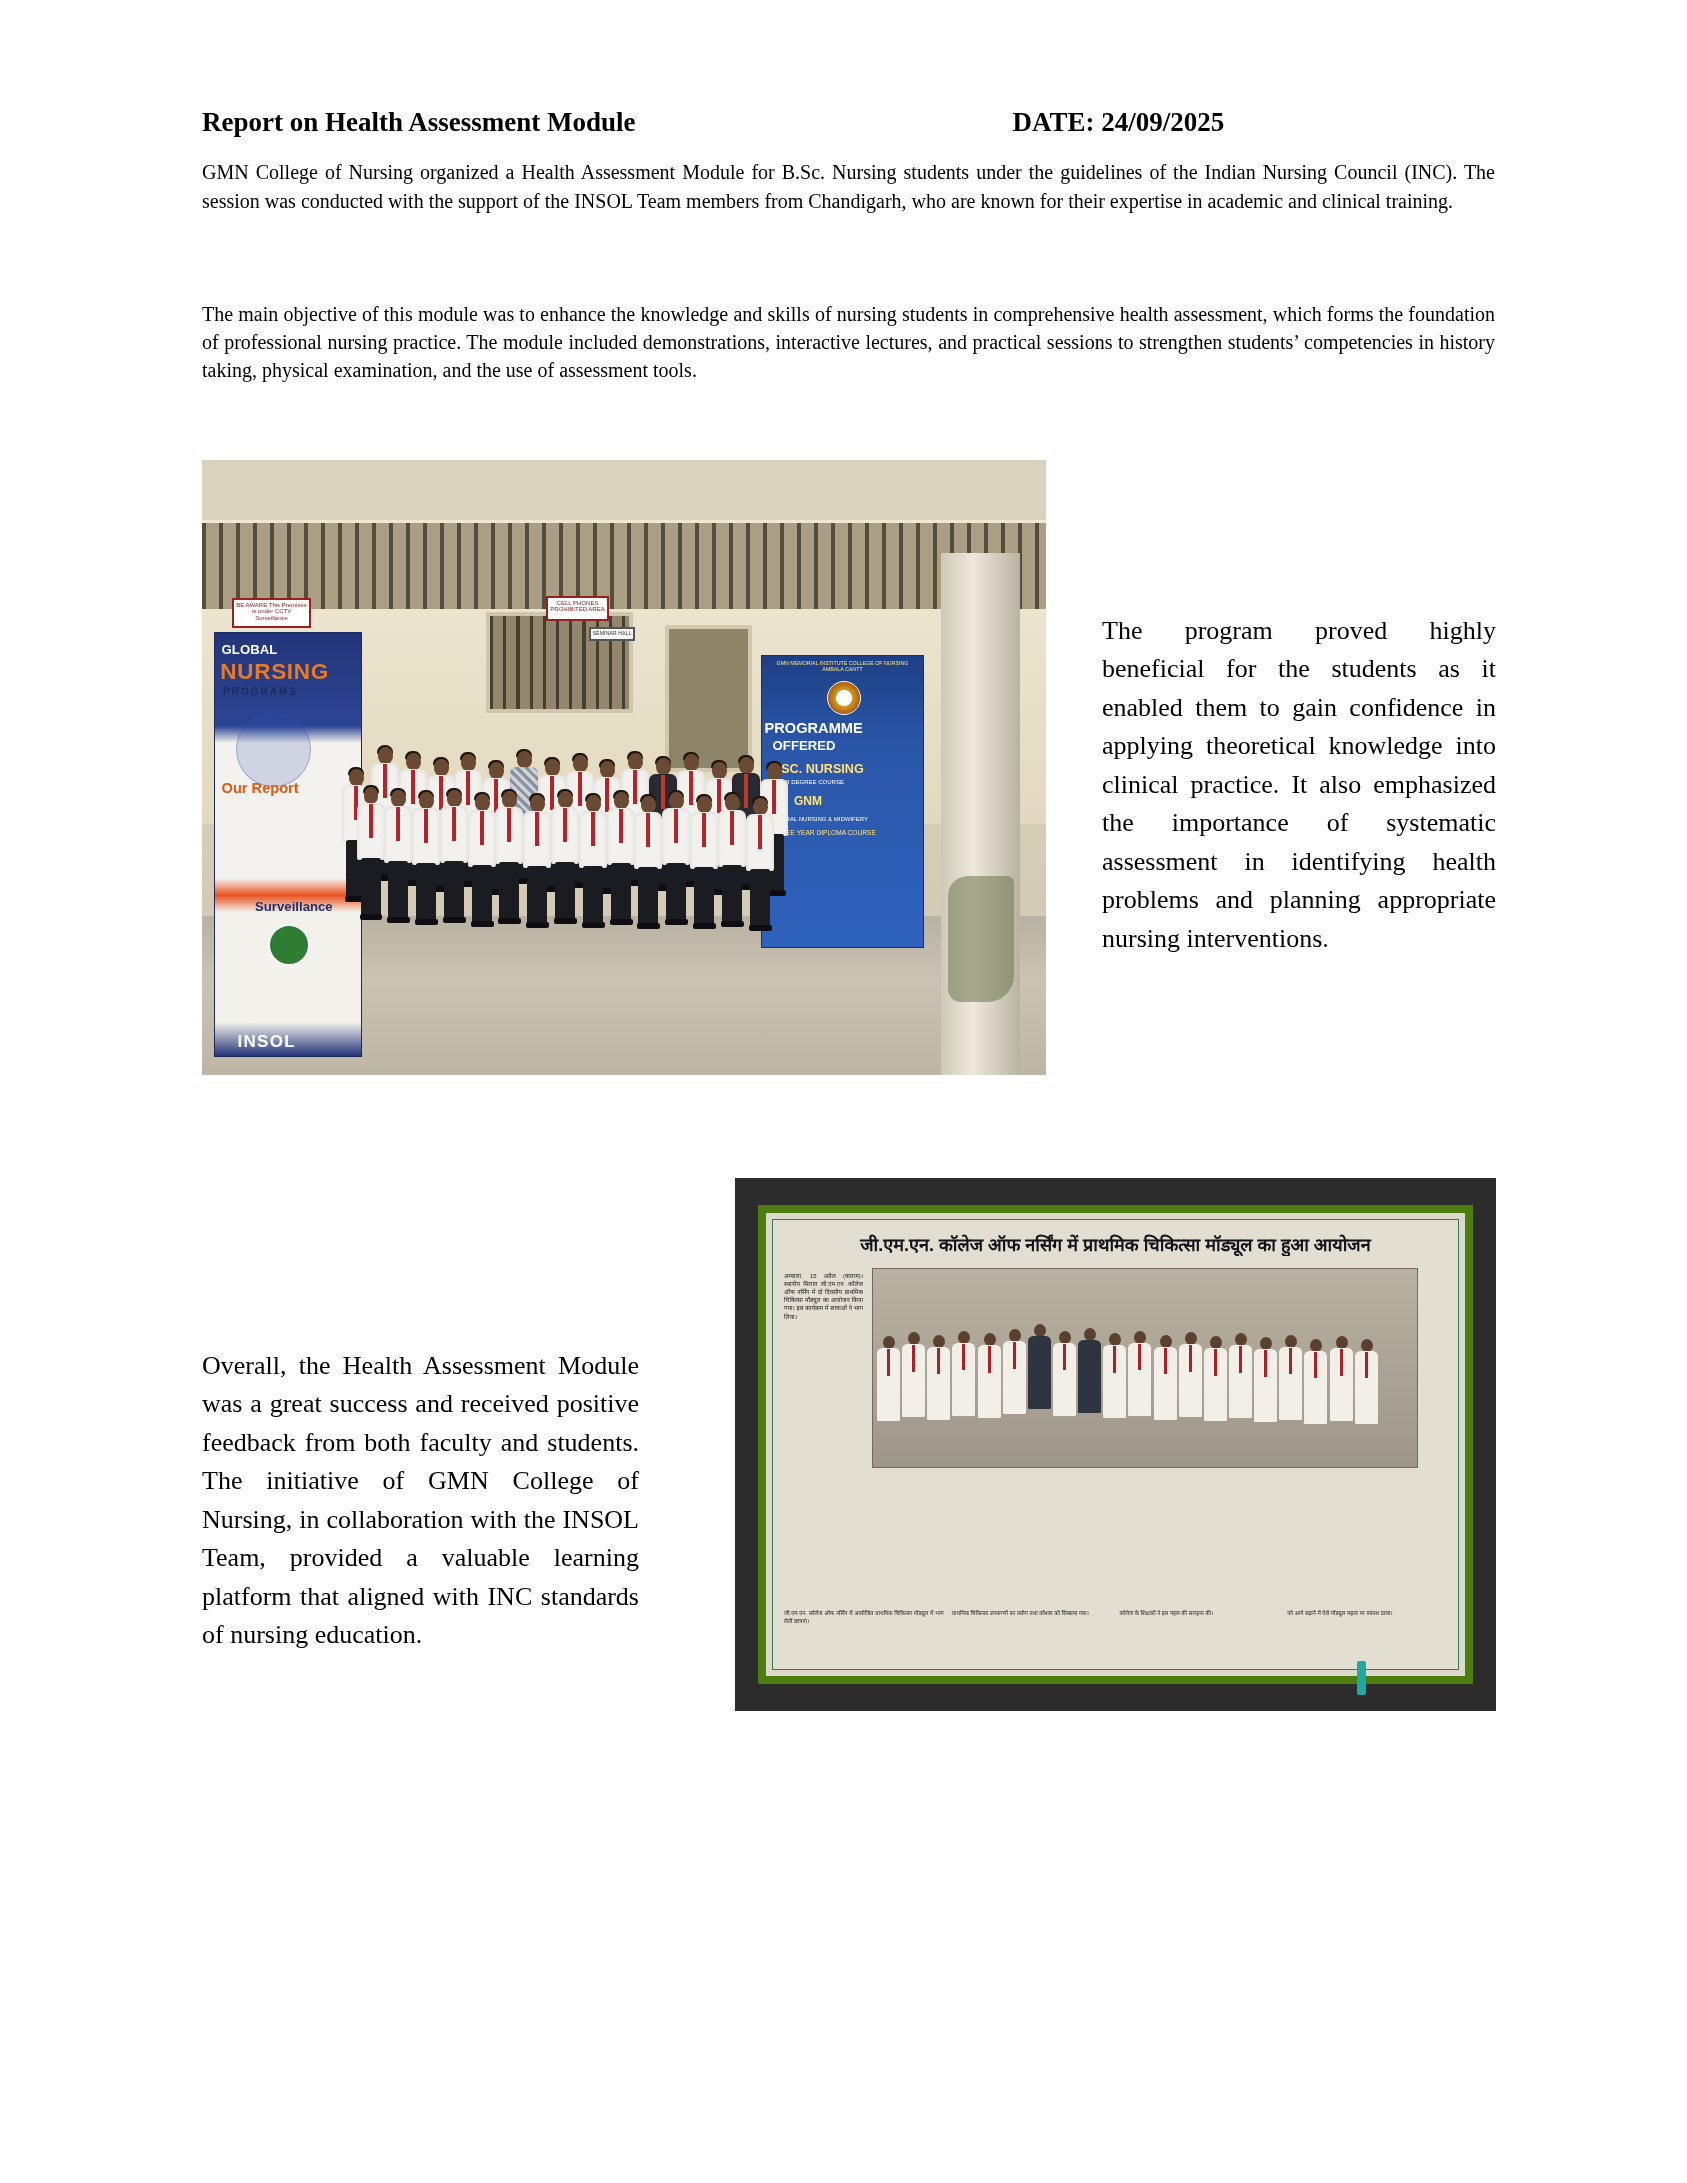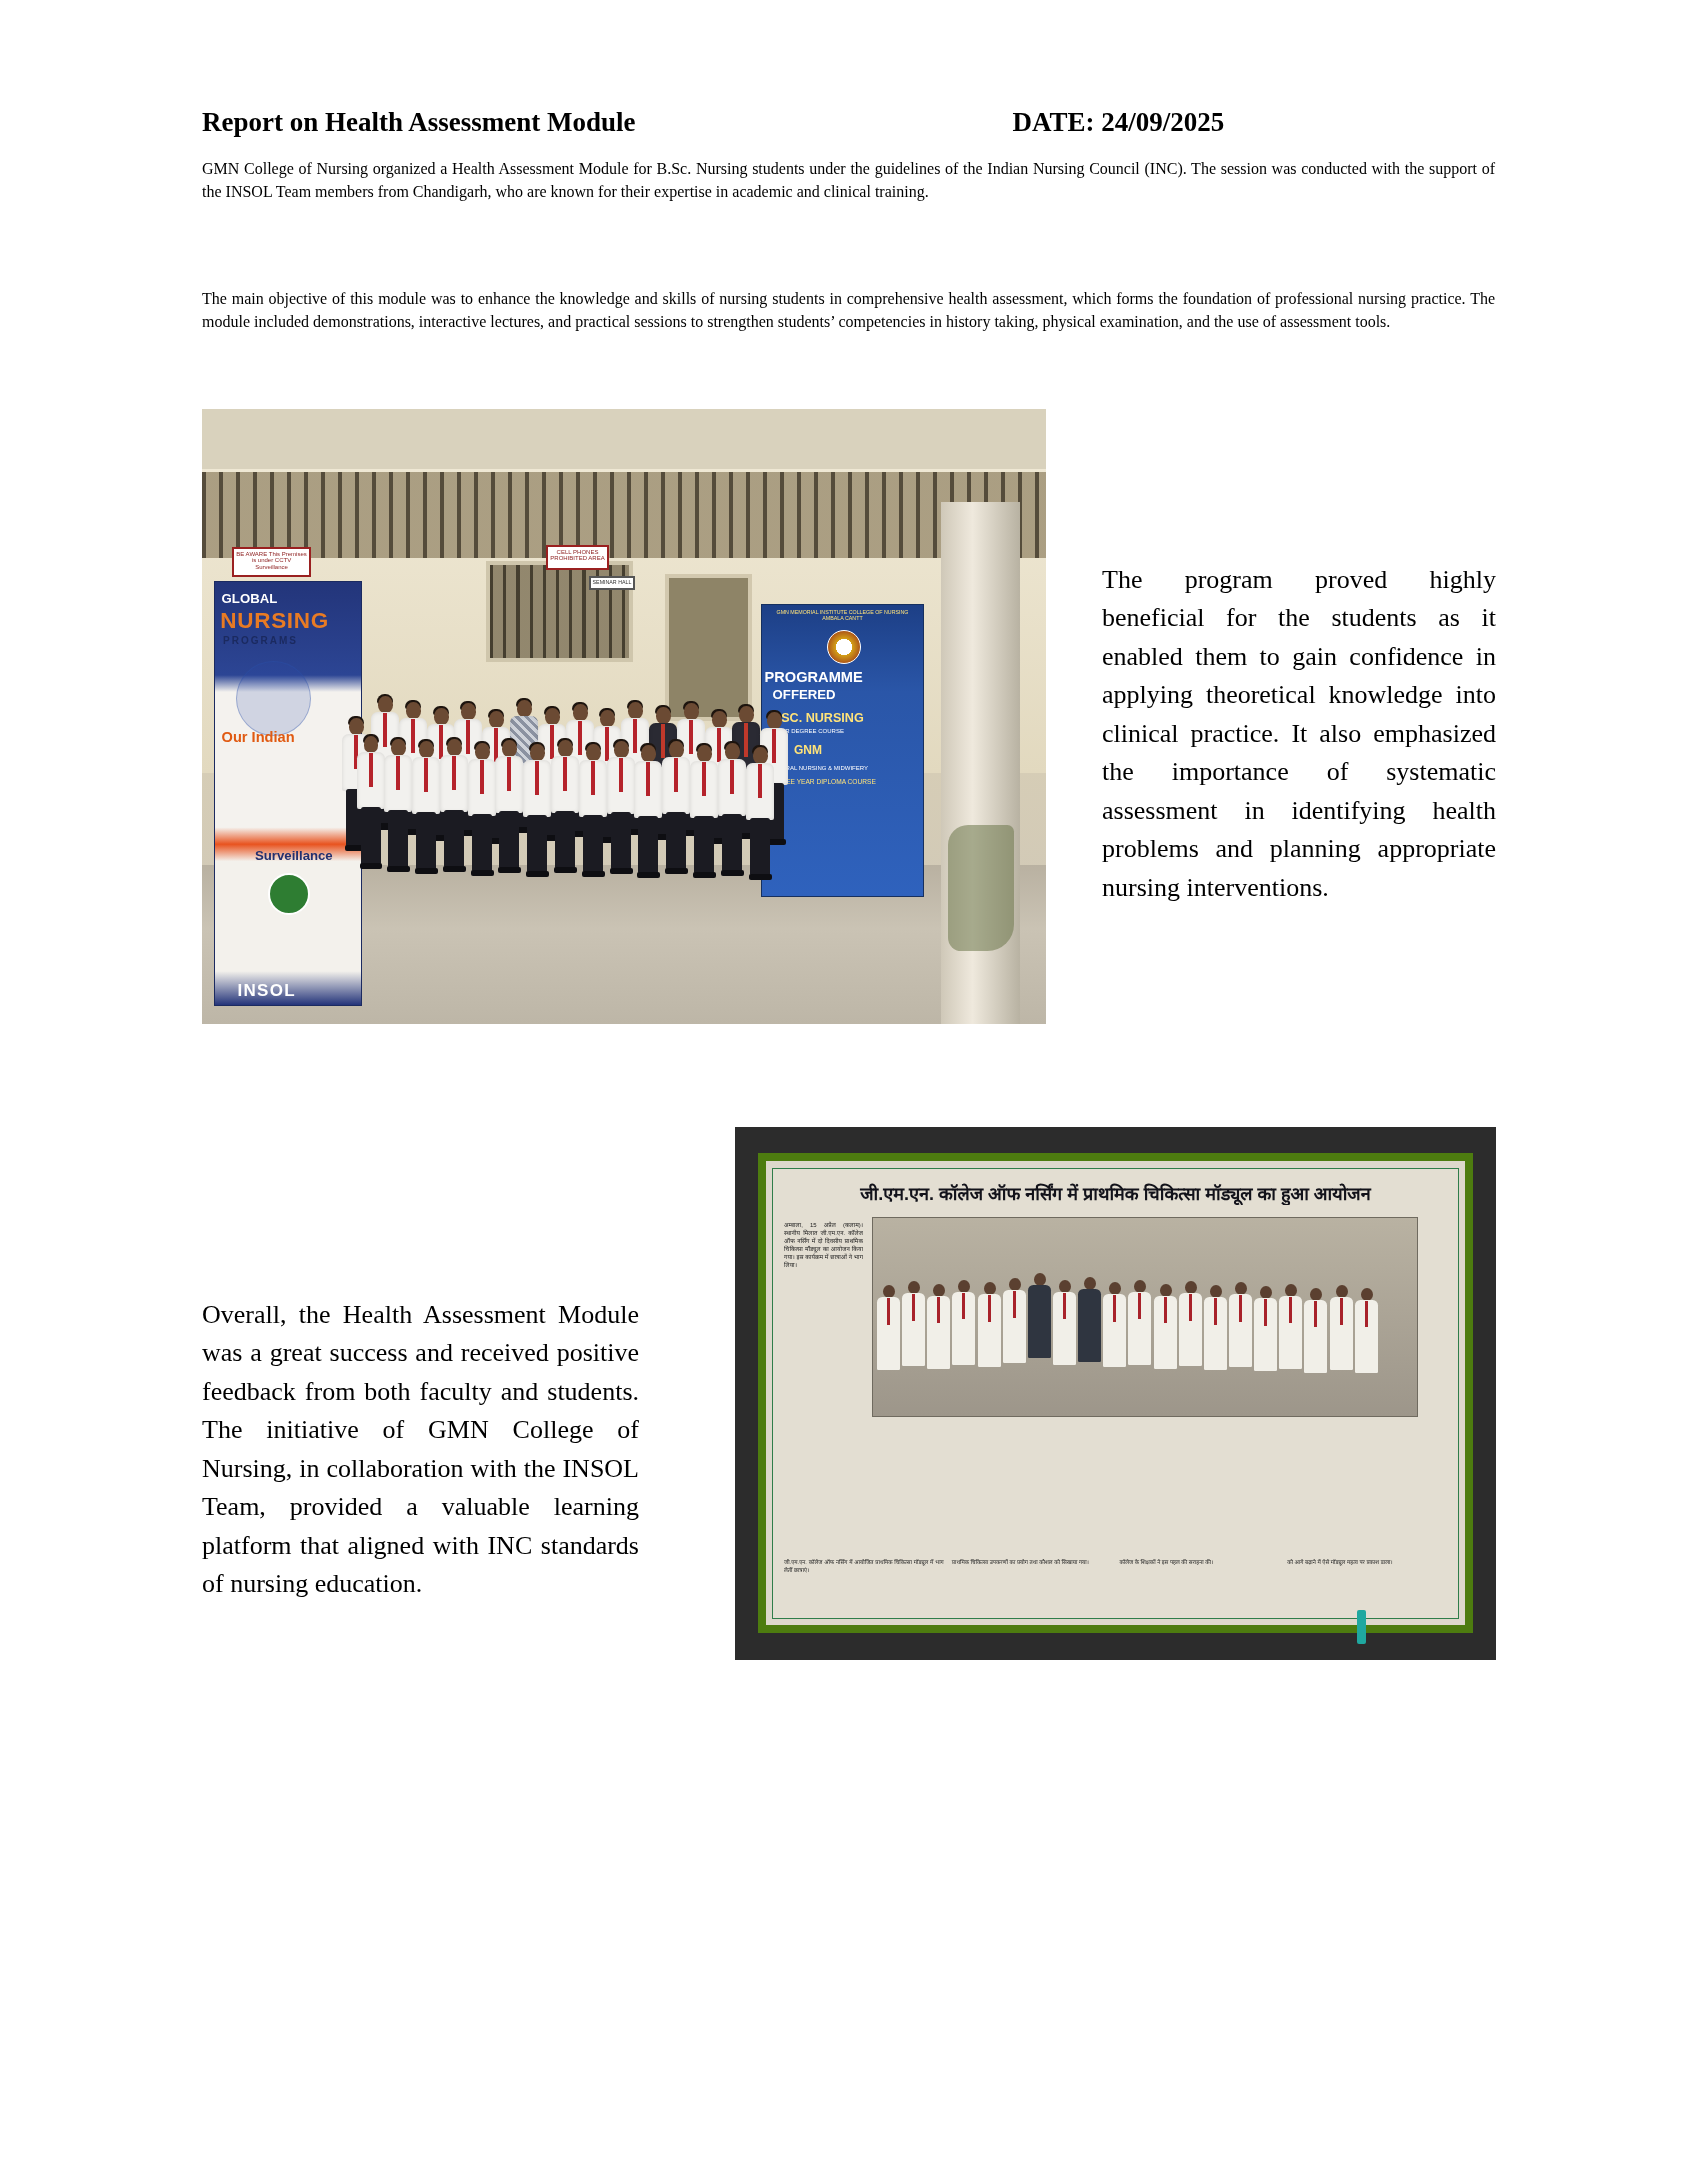--- a/index.html
+++ b/index.html
@@ -41,21 +41,21 @@
   .doc-title {
     white-space: nowrap;
   }
   .doc-date {
     margin-left: 377px;
     white-space: nowrap;
   }
 
   
   p.para {
-    font-size: 16px;
+    font-size: 20px;
     line-height: 1.42;
     text-align: justify;
     margin: 0 0 18.5px 0;
   }
   .gap-lg { height: 66px; }
 
   
   .fig1-row {
     position: relative;
     margin-top: 75px;
@@ -404,21 +404,21 @@
           <div class="p1-sign-a">BE AWARE
 This Premises is under CCTV Surveillance</div>
           <div class="p1-sign-b">CELL PHONES PROHIBITED AREA</div>
           <div class="p1-sign-c">SEMINAR HALL</div>
 
           <div class="p1-banner-left">
             <div class="p1-bl-circle"></div>
             <div class="p1-bl-t1">GLOBAL</div>
             <div class="p1-bl-t2">NURSING</div>
             <div class="p1-bl-t3">PROGRAMS</div>
-            <div class="p1-bl-t4">Our Indian</div>
+            <div class="p1-bl-t4">Our Report</div>
             <div class="p1-bl-t5">Surveillance</div>
             <div class="p1-bl-logo"></div>
             <div class="p1-bl-t6">INSOL</div>
           </div>
 
           <div class="p1-banner-right">
             <div class="p1-br-head">GMN MEMORIAL INSTITUTE COLLEGE OF NURSING AMBALA CANTT</div>
             <div class="p1-br-logo"></div>
             <div class="p1-br-t1">PROGRAMME</div>
             <div class="p1-br-t2">OFFERED</div>

